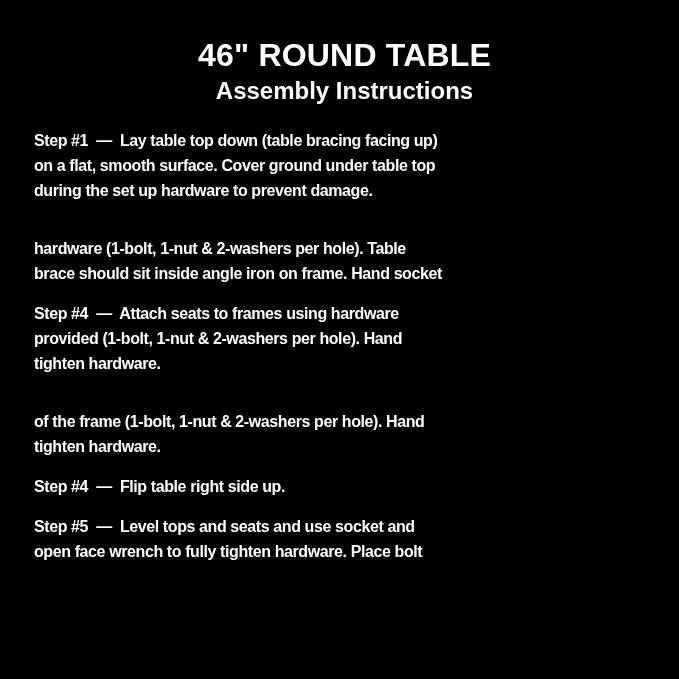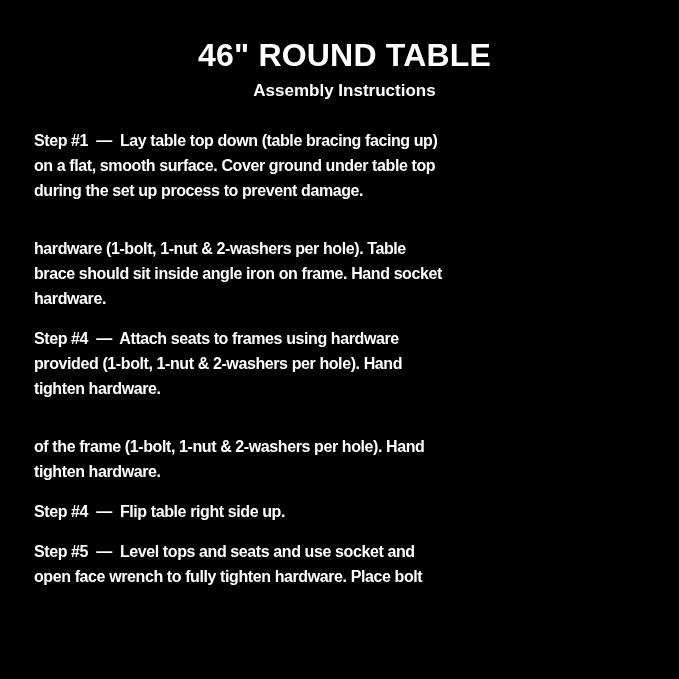--- a/index.html
+++ b/index.html
@@ -16,21 +16,21 @@
     overflow: hidden;
   }
   .header { text-align: center; }
   .title {
     font-size: 32px;
     line-height: 38px;
     letter-spacing: 0.2px;
     white-space: pre;
   }
   .subtitle {
-    font-size: 17px;
+    font-size: 24px;
     line-height: 30px;
     margin-top: 2px;
     white-space: pre;
   }
   .steps { margin-top: 22px; }
   .step { margin-bottom: 15px; }
   .step .line {
     font-size: 16px;
     line-height: 25px;
     letter-spacing: -0.4px;
@@ -43,27 +43,26 @@
 <div class="page">
   <div class="header">
     <div class="title">46" ROUND TABLE</div>
     <div class="subtitle">Assembly Instructions</div>
   </div>
 
   <div class="steps">
     <p class="step">
       <span class="line">Step #1  —  Lay table top down (table bracing facing up)</span><br>
       <span class="line">on a flat, smooth surface. Cover ground under table top</span><br>
-      <span class="line">during the set up process to prevent damage.</span>
+      <span class="line">during the set up hardware to prevent damage.</span>
     </p>
     <p class="step">
       <br>
       <span class="line">hardware (1-bolt, 1-nut &amp; 2-washers per hole). Table</span><br>
       <span class="line">brace should sit inside angle iron on frame. Hand socket</span><br>
-      <span class="line">hardware.</span>
     </p>
     <p class="step">
       <span class="line">Step #4  —  Attach seats to frames using hardware</span><br>
       <span class="line">provided (1-bolt, 1-nut &amp; 2-washers per hole). Hand</span><br>
       <span class="line">tighten hardware.</span>
     </p>
     <p class="step">
       <br>
       <span class="line">of the frame (1-bolt, 1-nut &amp; 2-washers per hole). Hand</span><br>
       <span class="line">tighten hardware.</span>

